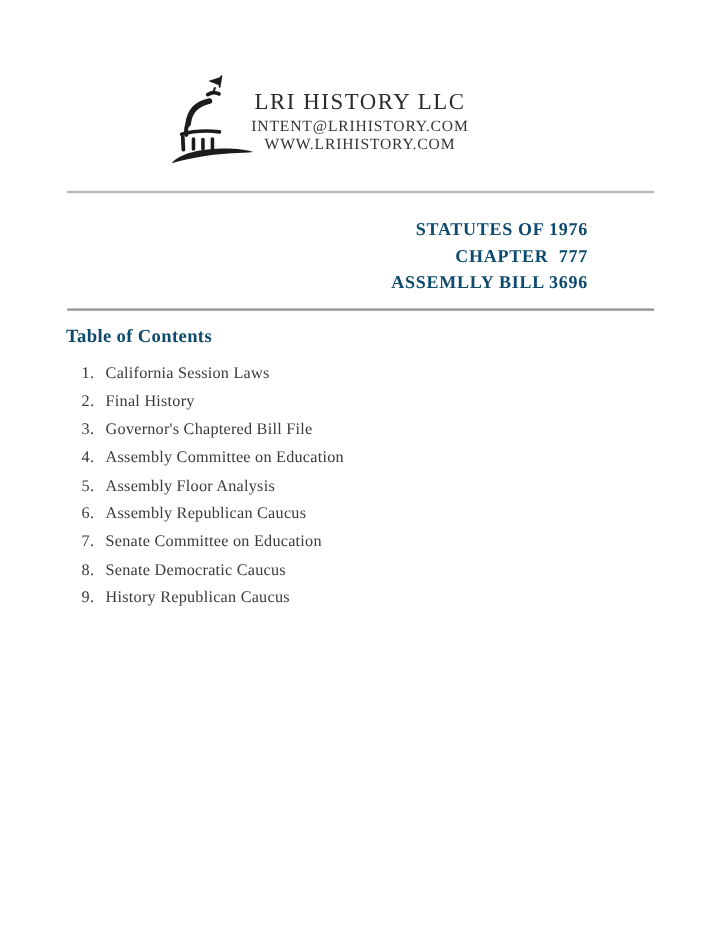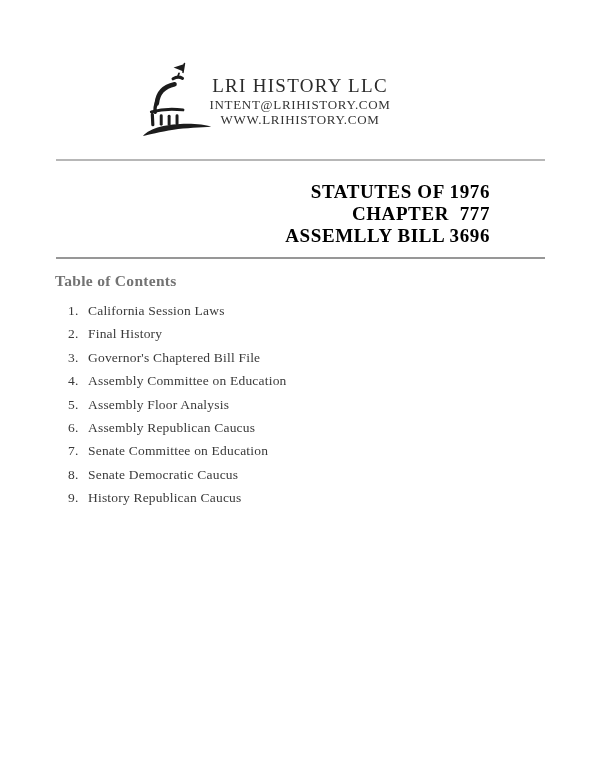--- a/index.html
+++ b/index.html
@@ -64,37 +64,37 @@
 
   
   .case-header {
     position: absolute;
     top: 181px;
     right: 110px;
     text-align: right;
   }
   .case-header-line {
     font-weight: bold;
-    font-size: 19px;
+    font-size: 15px;
     line-height: 22px;
     letter-spacing: 0.6px;
-    color: #000000;
+    color: #0c4a6e;
     white-space: pre; 
   }
 
   
   .toc-heading {
     position: absolute;
     left: 55px;
     top: 272px;
     margin: 0;
     font-size: 15.5px;
     font-weight: bold;
     letter-spacing: 0.3px;
-    color: #737373;
+    color: #0c4a6e;
   }
   .toc-list {
     position: absolute;
     left: 68px;
     top: 303px;
     margin: 0;
     padding: 0;
     list-style: none;
   }
   .toc-item {

